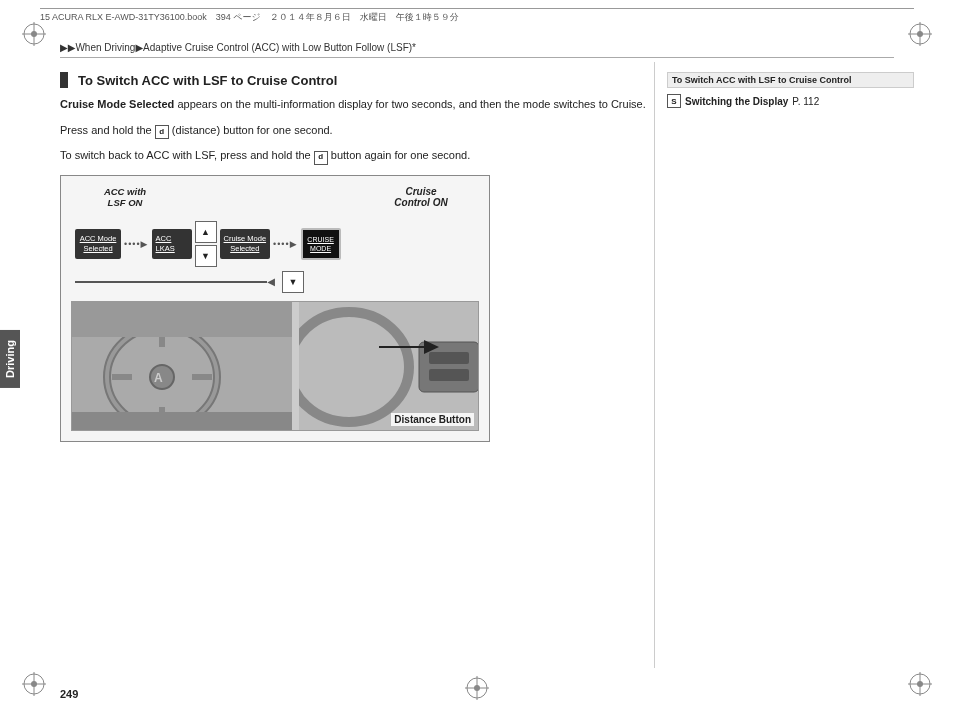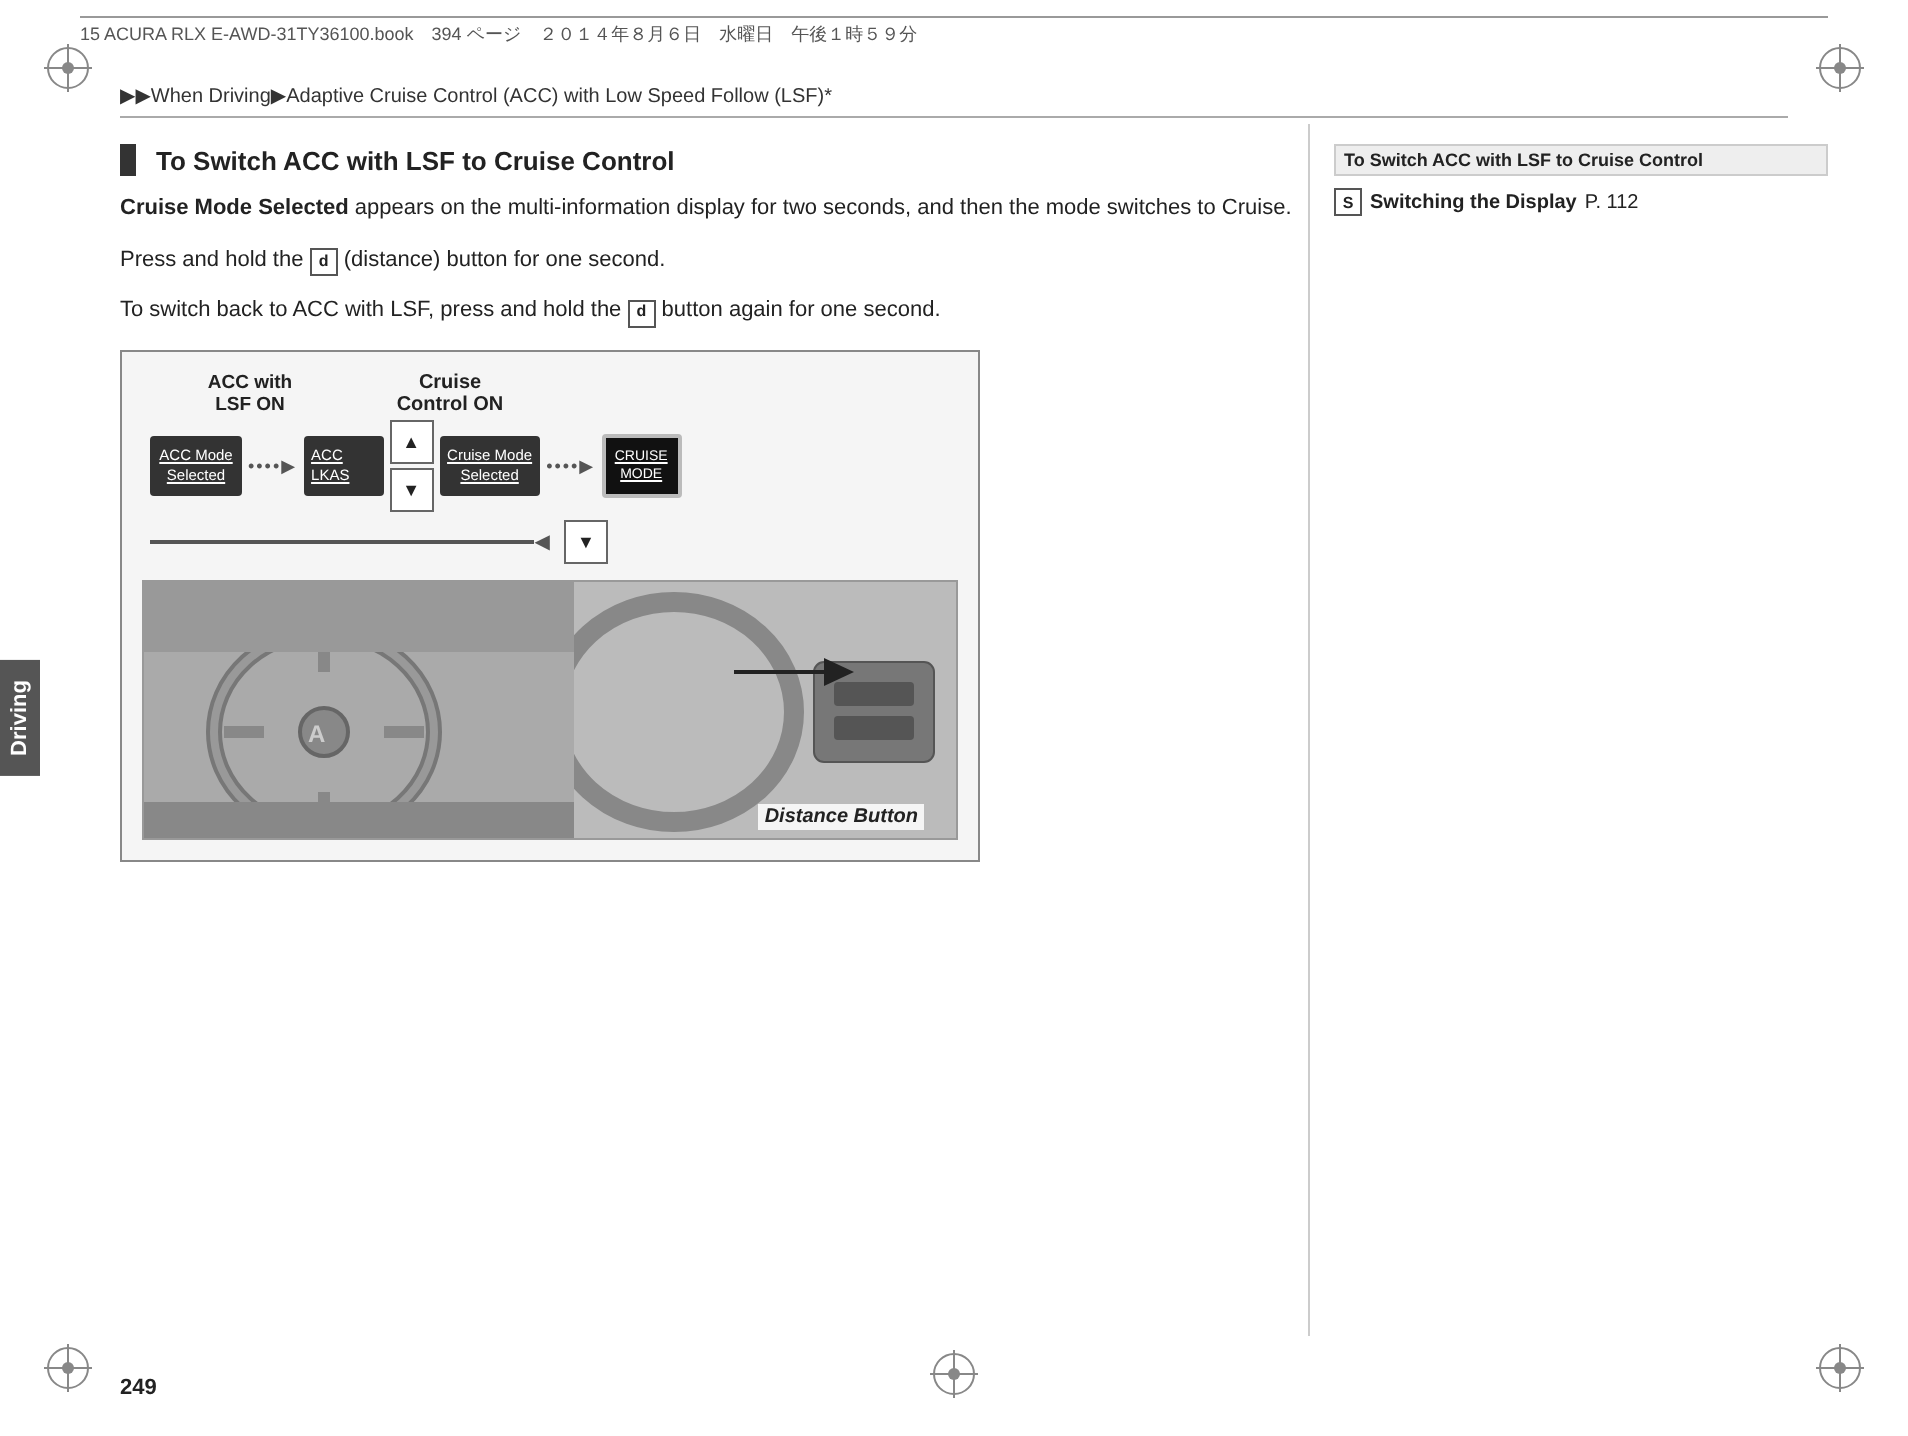--- a/index.html
+++ b/index.html
@@ -233,24 +233,26 @@
     }
 
     
     .crosshair {
       position: absolute;
     }
     .crosshair svg { display: block; }
 
     .diagram-label-row {
       display: flex;
+      justify-content: space-between;
       font-size: 9.5px;
       font-weight: bold;
       padding: 0 8px 0 4px;
-      margin-bottom: 2px;
+      margin-bottom: 13px;
+      font-style: italic;
     }
   </style>
 </head>
 <body>
 
 <div class="crosshair" style="top:20px; left:20px;">
   <svg width="28" height="28" viewBox="0 0 28 28">
     <circle cx="14" cy="14" r="10" fill="none" stroke="#888" stroke-width="1"></circle>
     <line x1="14" y1="2" x2="14" y2="26" stroke="#888" stroke-width="1"></line>
     <line x1="2" y1="14" x2="26" y2="14" stroke="#888" stroke-width="1"></line>
@@ -282,21 +284,21 @@
     <line x1="14" y1="2" x2="14" y2="26" stroke="#888" stroke-width="1"></line>
     <line x1="2" y1="14" x2="26" y2="14" stroke="#888" stroke-width="1"></line>
     <circle cx="14" cy="14" r="3" fill="#888"></circle>
   </svg>
 </div>
 
 <div class="top-bar">
   <span>15 ACURA RLX E-AWD-31TY36100.book　394 ページ　２０１４年８月６日　水曜日　午後１時５９分</span>
 </div>
 
-<div class="breadcrumb">▶▶When Driving▶Adaptive Cruise Control (ACC) with Low Speed Follow (LSF)*</div>
+<div class="breadcrumb">▶▶When Driving▶Adaptive Cruise Control (ACC) with Low Button Follow (LSF)*</div>
 
 <div class="side-tab" style="position:absolute; left:0; top:50%; transform:translateY(-50%) rotate(180deg); background:#555; color:#fff; writing-mode:vertical-rl; padding:10px 4px; font-size:11px; font-weight:bold;">Driving</div>
 
 <div class="main-content">
 
   <div class="left-col">
 
     <div class="section-heading">
       <span class="section-heading-bar"></span>
       <span>To Switch ACC with LSF to Cruise Control</span>
@@ -374,21 +376,21 @@
             <line x1="90" y1="26" x2="90" y2="45" stroke="#888" stroke-width="6"></line>
             <line x1="40" y1="75" x2="60" y2="75" stroke="#888" stroke-width="6"></line>
             <line x1="120" y1="75" x2="140" y2="75" stroke="#888" stroke-width="6"></line>
             <line x1="90" y1="105" x2="90" y2="124" stroke="#888" stroke-width="6"></line>
 
             <rect x="0" y="0" width="220" height="35" fill="#999"></rect>
             <rect x="0" y="110" width="220" height="20" fill="#888"></rect>
           </svg>
         </div>
 
-        <div class="photo-right" style="position:absolute;right:12px;top:0;width:179px;height:130px;font-style:italic;">
+        <div class="photo-right" style="position:absolute;right:0;top:0;width:179px;height:130px;">
           <svg width="210" height="130" viewBox="0 0 210 130" style="position:absolute;left:0;top:0;">
             <rect width="210" height="130" fill="#bbb"></rect>
 
             <ellipse cx="50" cy="65" rx="60" ry="55" fill="none" stroke="#888" stroke-width="10"></ellipse>
             <rect x="120" y="40" width="60" height="50" rx="5" fill="#777" stroke="#555" stroke-width="1"></rect>
             <rect x="130" y="50" width="40" height="12" rx="2" fill="#555"></rect>
             <rect x="130" y="67" width="40" height="12" rx="2" fill="#555"></rect>
 
           </svg>
 

